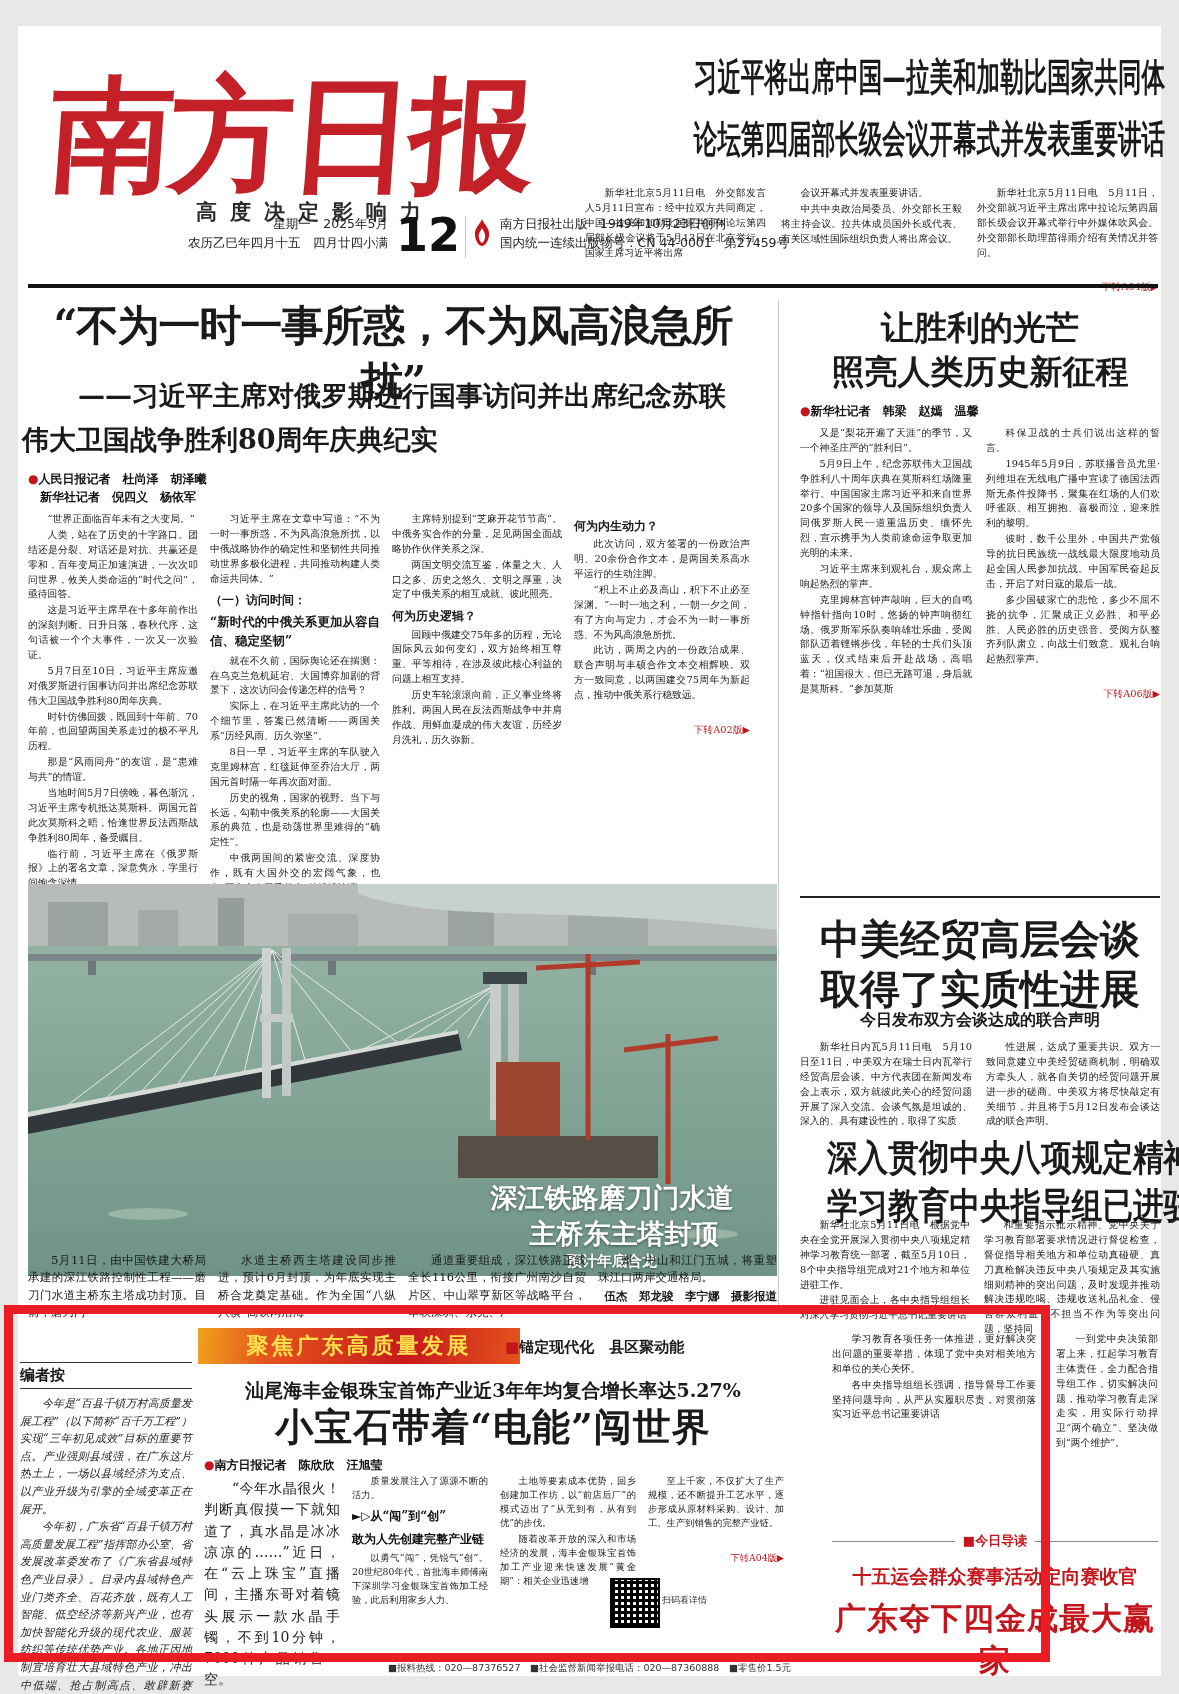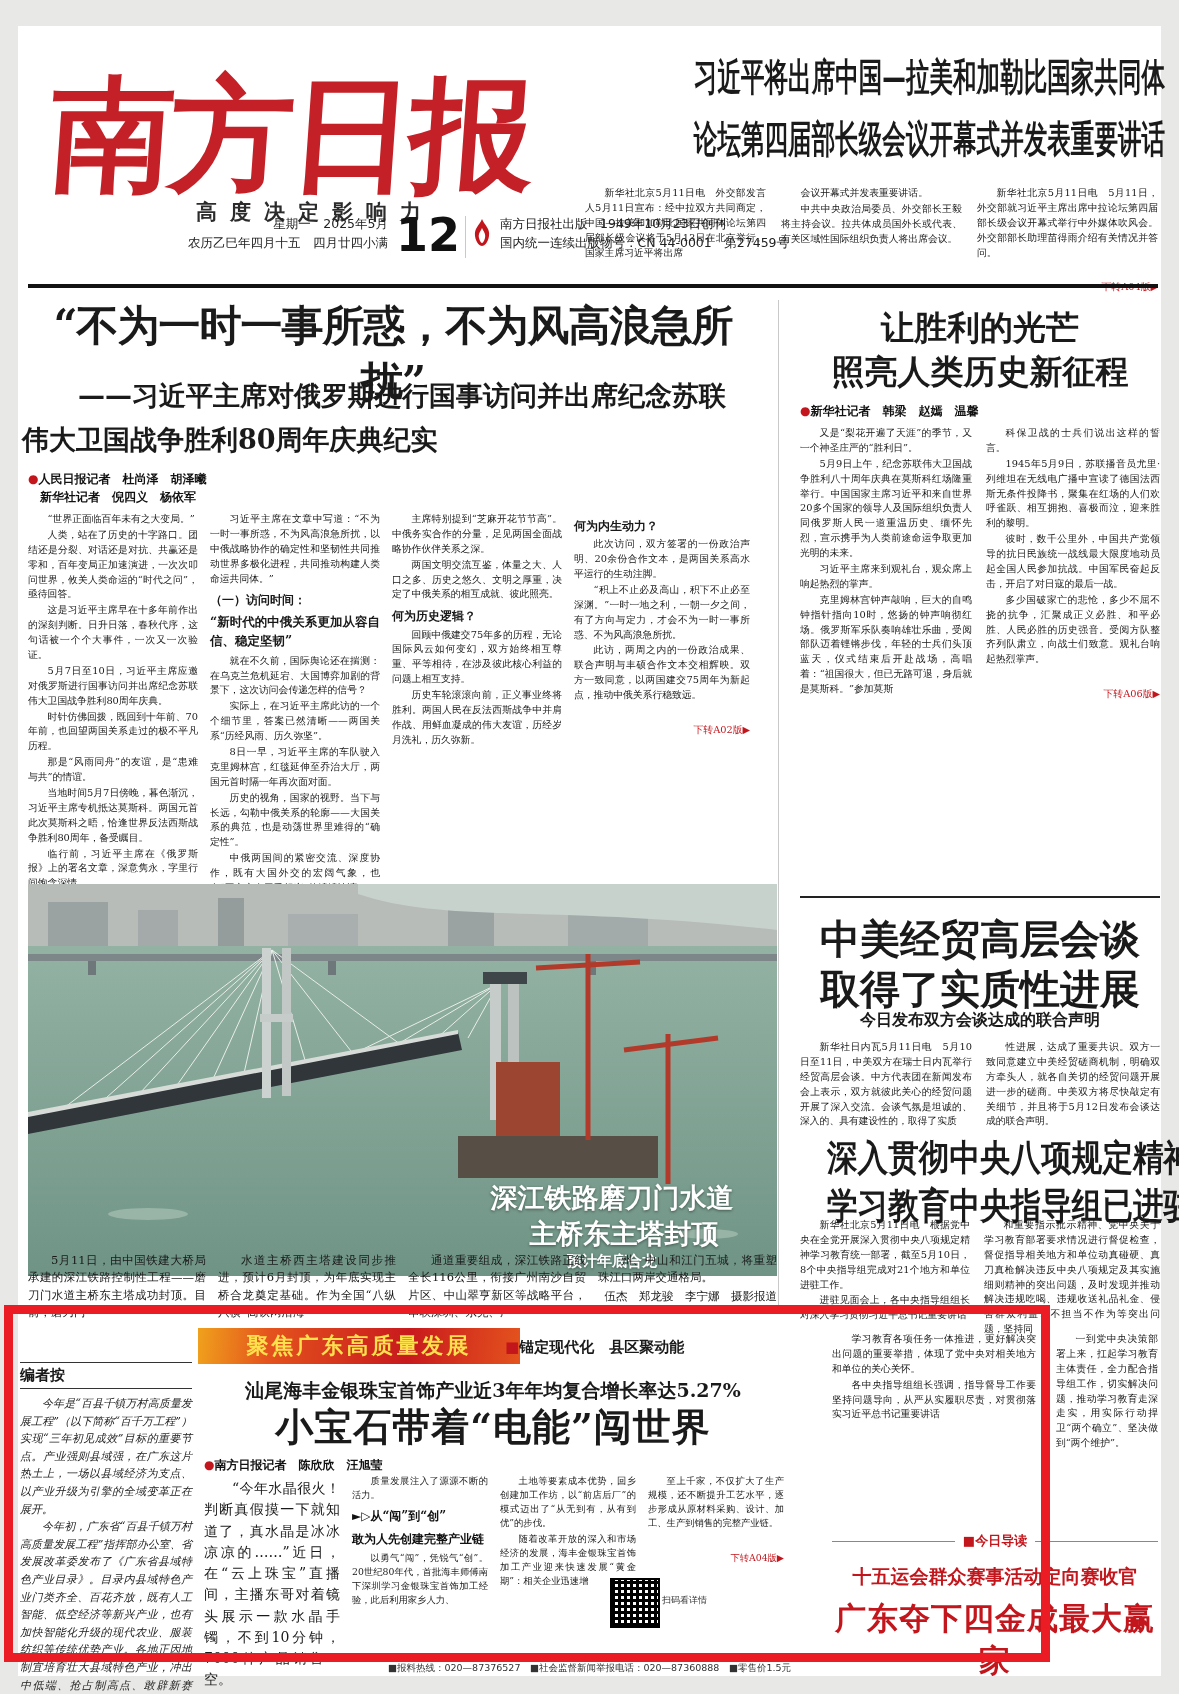--- a/index.html
+++ b/index.html
@@ -15,21 +15,21 @@
   .mhsmall{font-size:12.5px;color:#222;line-height:1.55;font-family:"DejaVu Sans","Liberation Sans",sans-serif;}
   .pageno{font-size:46px;font-weight:900;color:#111;font-family:"DejaVu Sans","Liberation Sans",sans-serif;}
   .bigrule{background:#121212;}
   .thinline{background:#c9c9c9;}
   .col{font-size:9.8px;line-height:1.52;text-align:justify;color:#191919;}
   .col p{margin:0 0 1px 0;text-indent:2em;}
   .col p.bsub{font-weight:bold;text-indent:0;font-size:12px;margin:5px 0 2px 0;}
   .col p.bq{font-weight:bold;text-indent:0;font-size:12.5px;margin:0 0 4px 0;}
   .col p.asub{font-weight:bold;text-indent:0;font-size:12px;margin:5px 0 2px 0;color:#111;}
   .col p.jump{color:#c3161c;font-weight:normal;text-indent:0;text-align:right;margin-top:20px;}
-  .col p.credit{font-weight:normal;text-indent:0;text-align:right;}
+  .col p.credit{font-weight:bold;text-indent:0;text-align:right;}
   .byline{font-size:12px;font-weight:bold;color:#111;line-height:1.5;}
   .red{color:#c3161c;}
   .banner{background:linear-gradient(95deg,#f0a11c 0%,#e4531d 22%,#c8191d 65%,#e4531d 100%);
           color:#ffe14d;font-weight:900;font-size:22px;letter-spacing:3px;
           display:flex;align-items:center;justify-content:center;}
   .kai{font-style:italic;font-size:11px;line-height:1.6;text-align:justify;color:#222;}
   .kai p{margin:0;text-indent:2em;}
   .qr{background-image:
       repeating-linear-gradient(0deg,#000 0 3px,transparent 3px 6px),
       repeating-linear-gradient(90deg,#000 0 3px,#fff 3px 6px);

